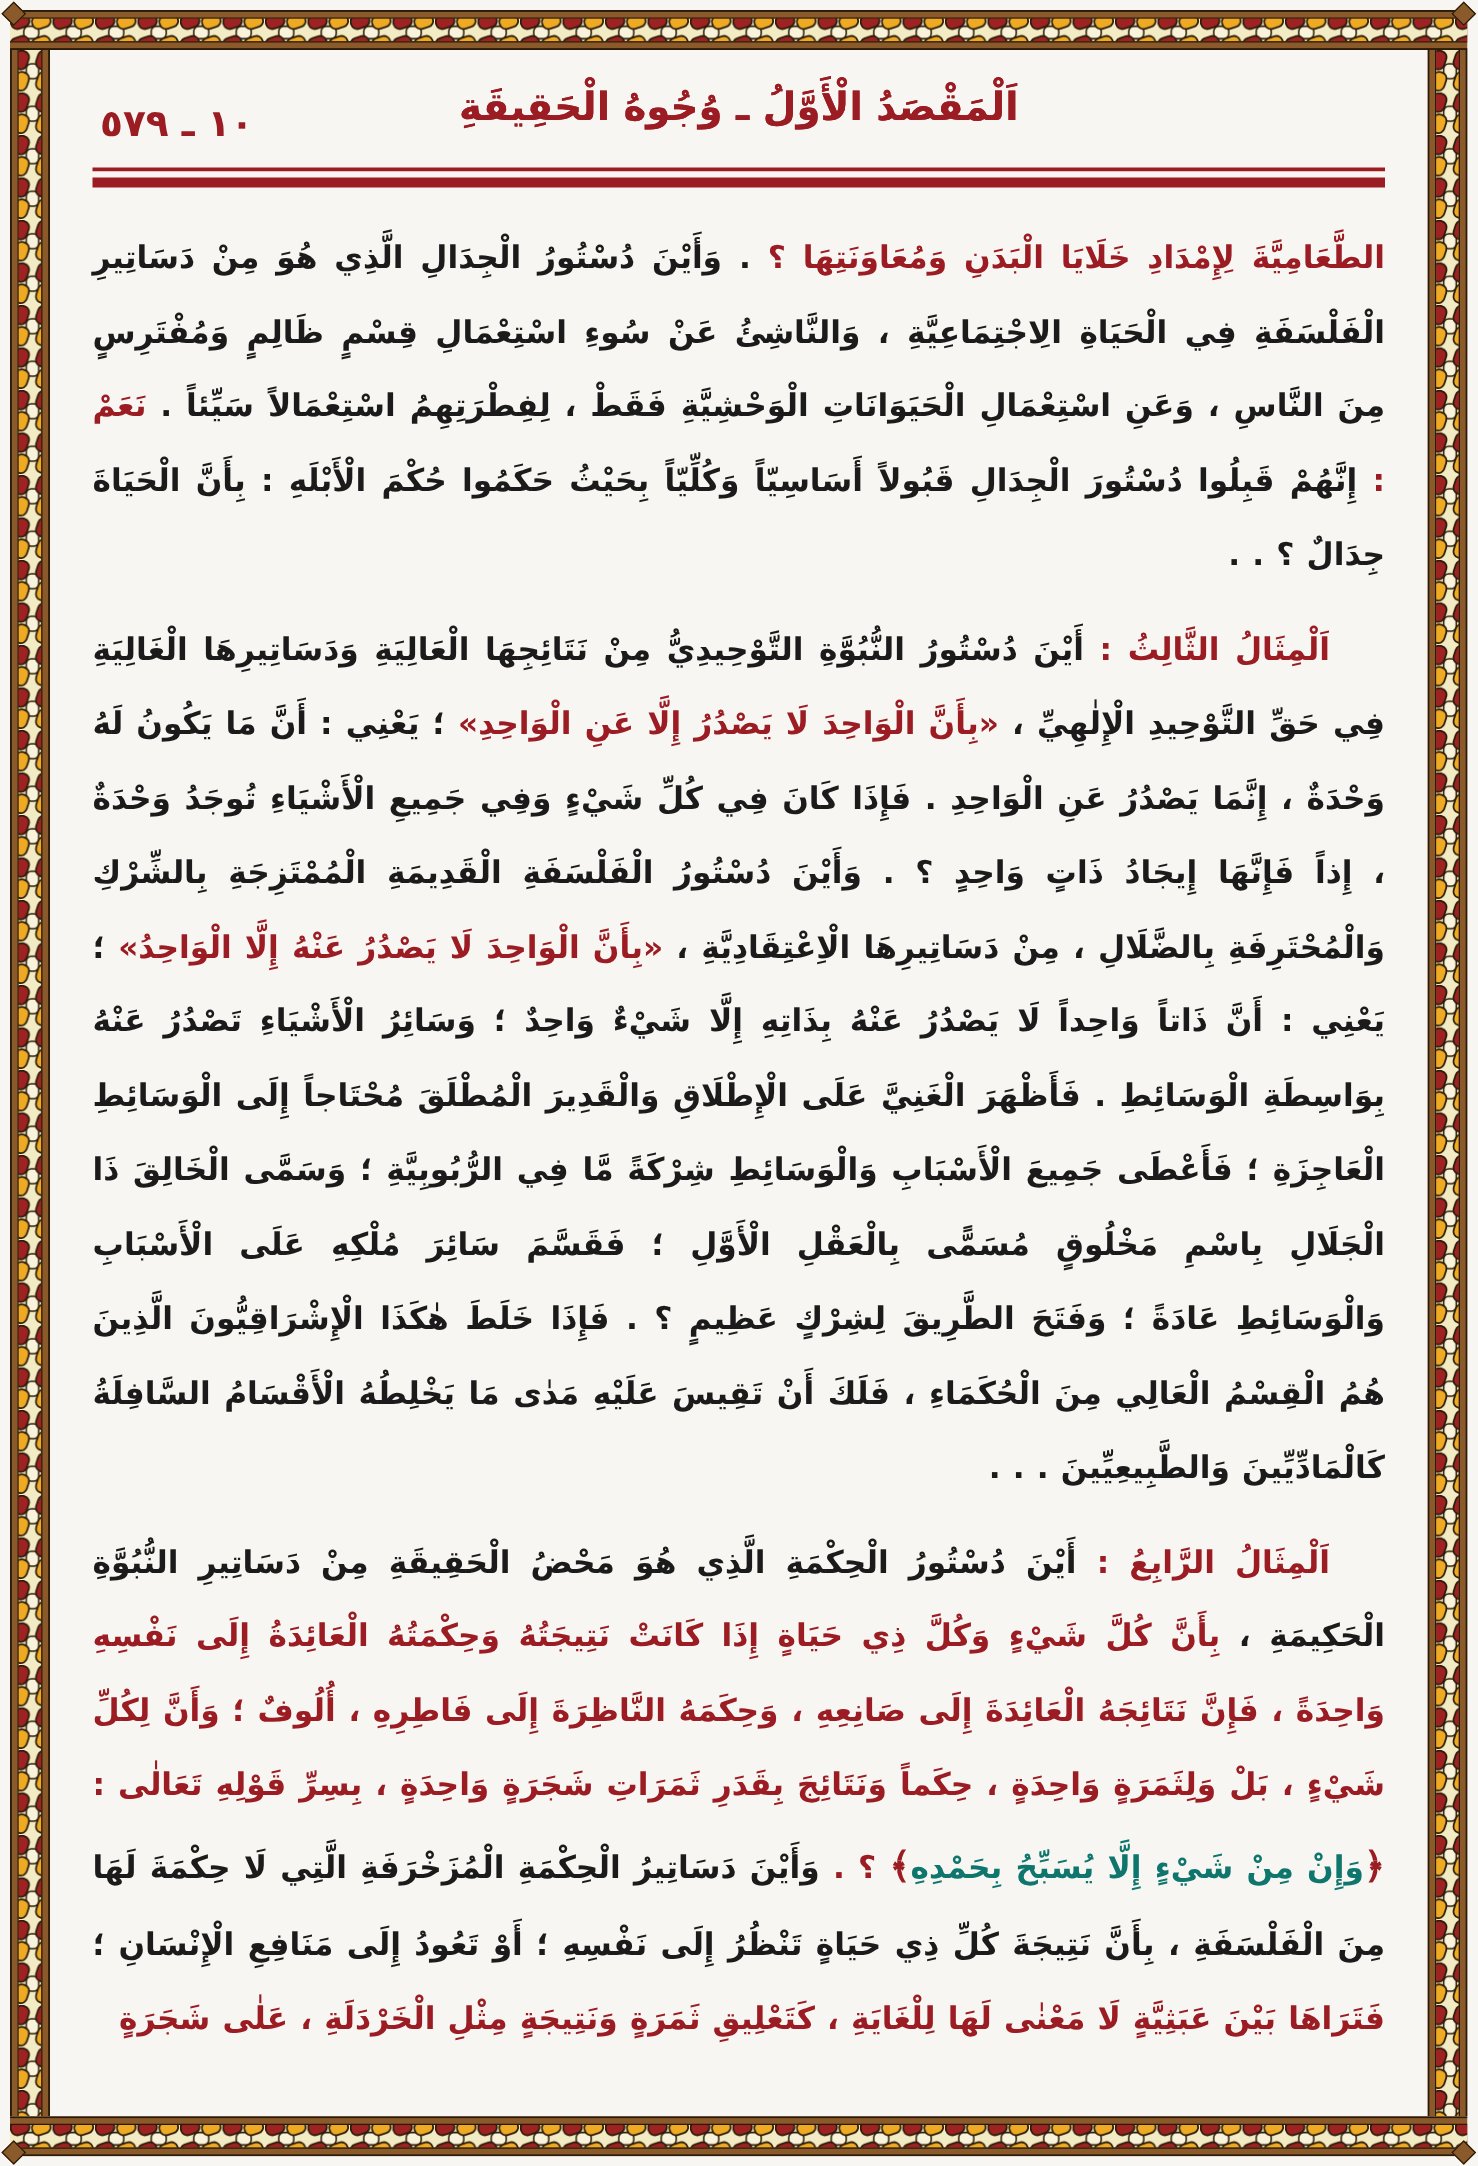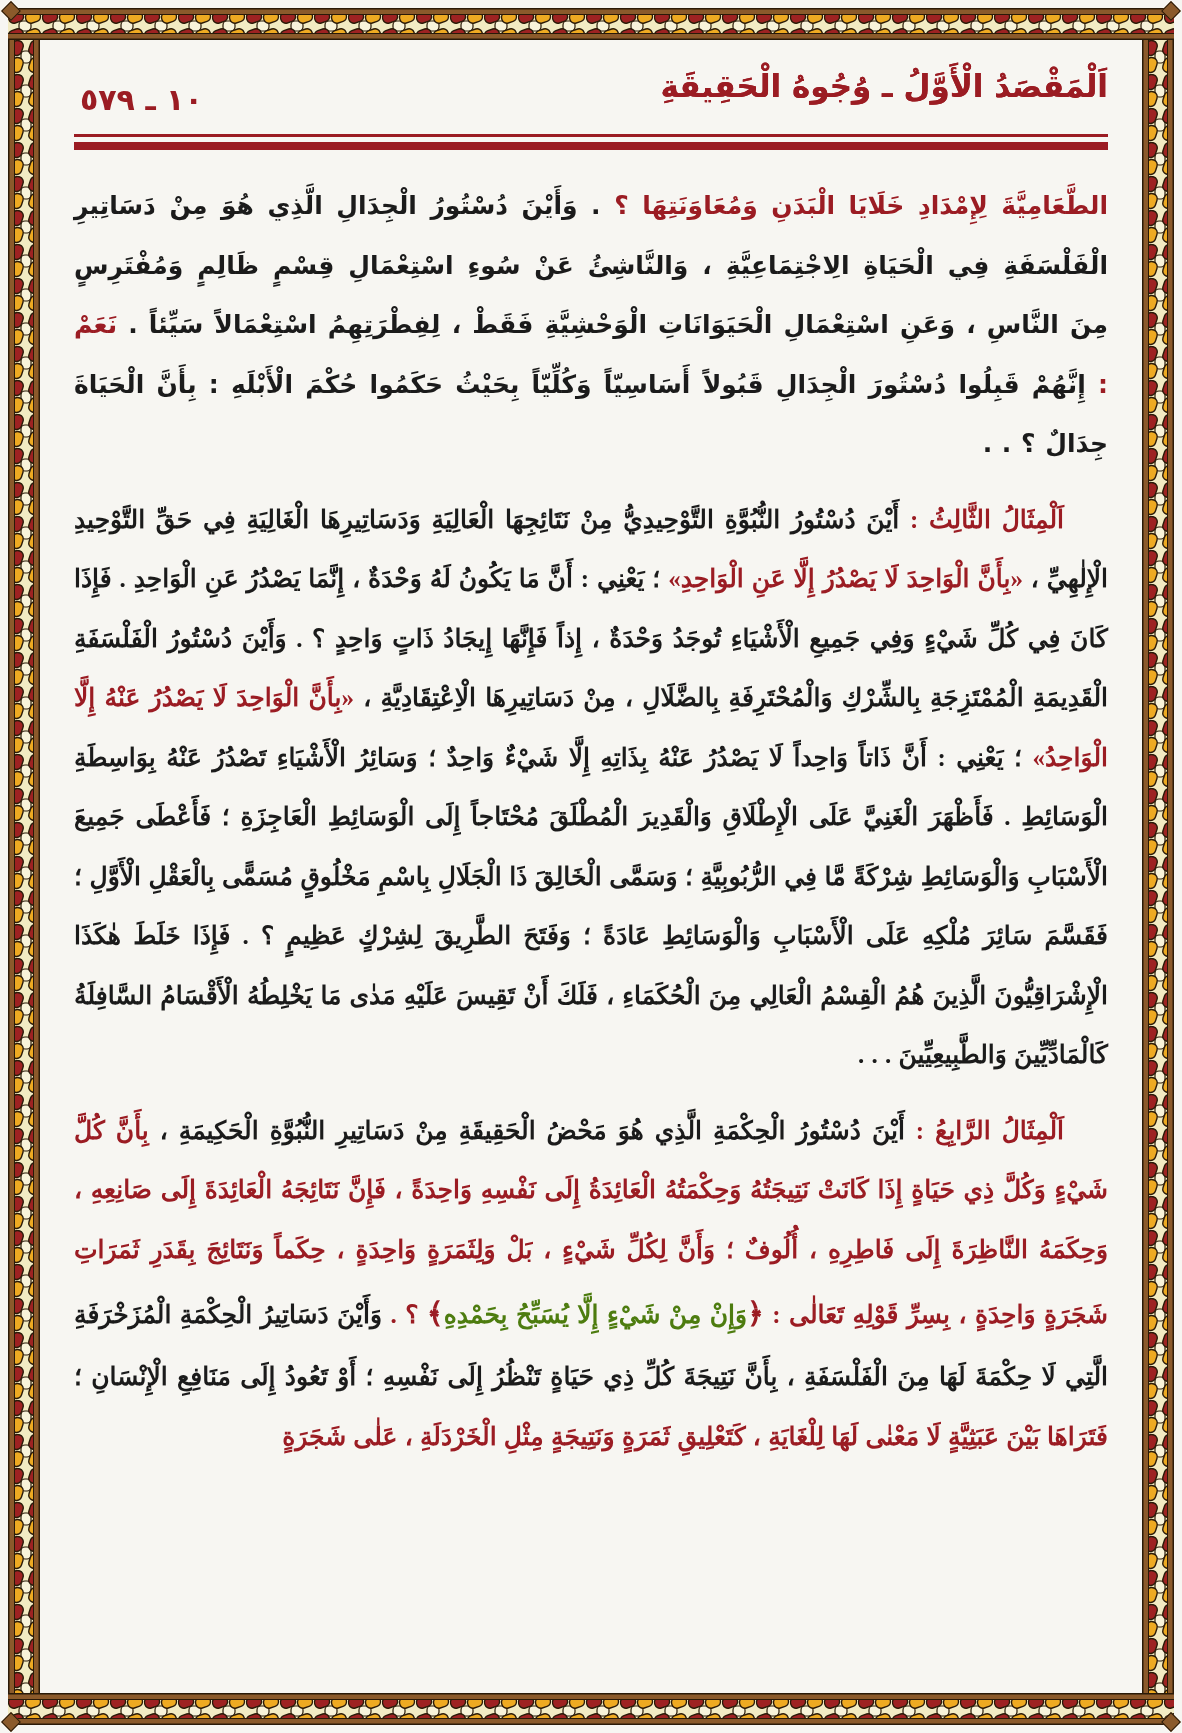--- a/index.html
+++ b/index.html
@@ -19,38 +19,38 @@
   
   .content{
     position:absolute;top:54px;right:74px;left:74px;bottom:56px;
   }
   .header{position:relative;height:78px;}
   .page-number{
     position:absolute;left:6px;top:28px;
     color:#9b1c23;font-size:30px;font-weight:bold;direction:rtl;
   }
   .page-title{
-    text-align:right;color:#9b1c23;font-size:31px;font-weight:bold;
+    text-align:center;color:#9b1c23;font-size:31px;font-weight:bold;
     direction:rtl;padding-top:14px;
     text-shadow:0 0 0.5px #9b1c23;
   }
   .header-rule{
     border-top:3px solid #9b1c23;
     border-bottom:8px solid #9b1c23;
     height:5px;margin-top:2px;
   }
   .body-text{margin-top:26px;direction:rtl;}
   p.par{
     font-size:25px;font-weight:bold;color:#1b1b1b;
     line-height:2.38;text-align:justify;margin:0 0 16px 0;
     word-spacing:1px;
   }
-  p.par.indent{text-indent:44px;font-family:Liberation Serif, serif;}
+  p.par.indent{text-indent:44px;}
   .red{color:#9b1c23;}
-  .blue{color:#4d7c0f;}
+  .blue{color:#0f766e;}
   .bracket{color:#9b1c23;font-size:1.15em;}
 </style>
 </head>
 <body>
 
 <svg width="0" height="0" style="position:absolute" aria-hidden="true">
   <defs>
     <pattern id="chainH" width="34" height="18" patternUnits="userSpaceOnUse">
       <rect width="34" height="18" fill="#f2ebc3"></rect>
       <rect x="11" y="-4" width="12" height="9" rx="4" fill="#f8f3da" stroke="#2a1a08" stroke-width="1.2"></rect>

